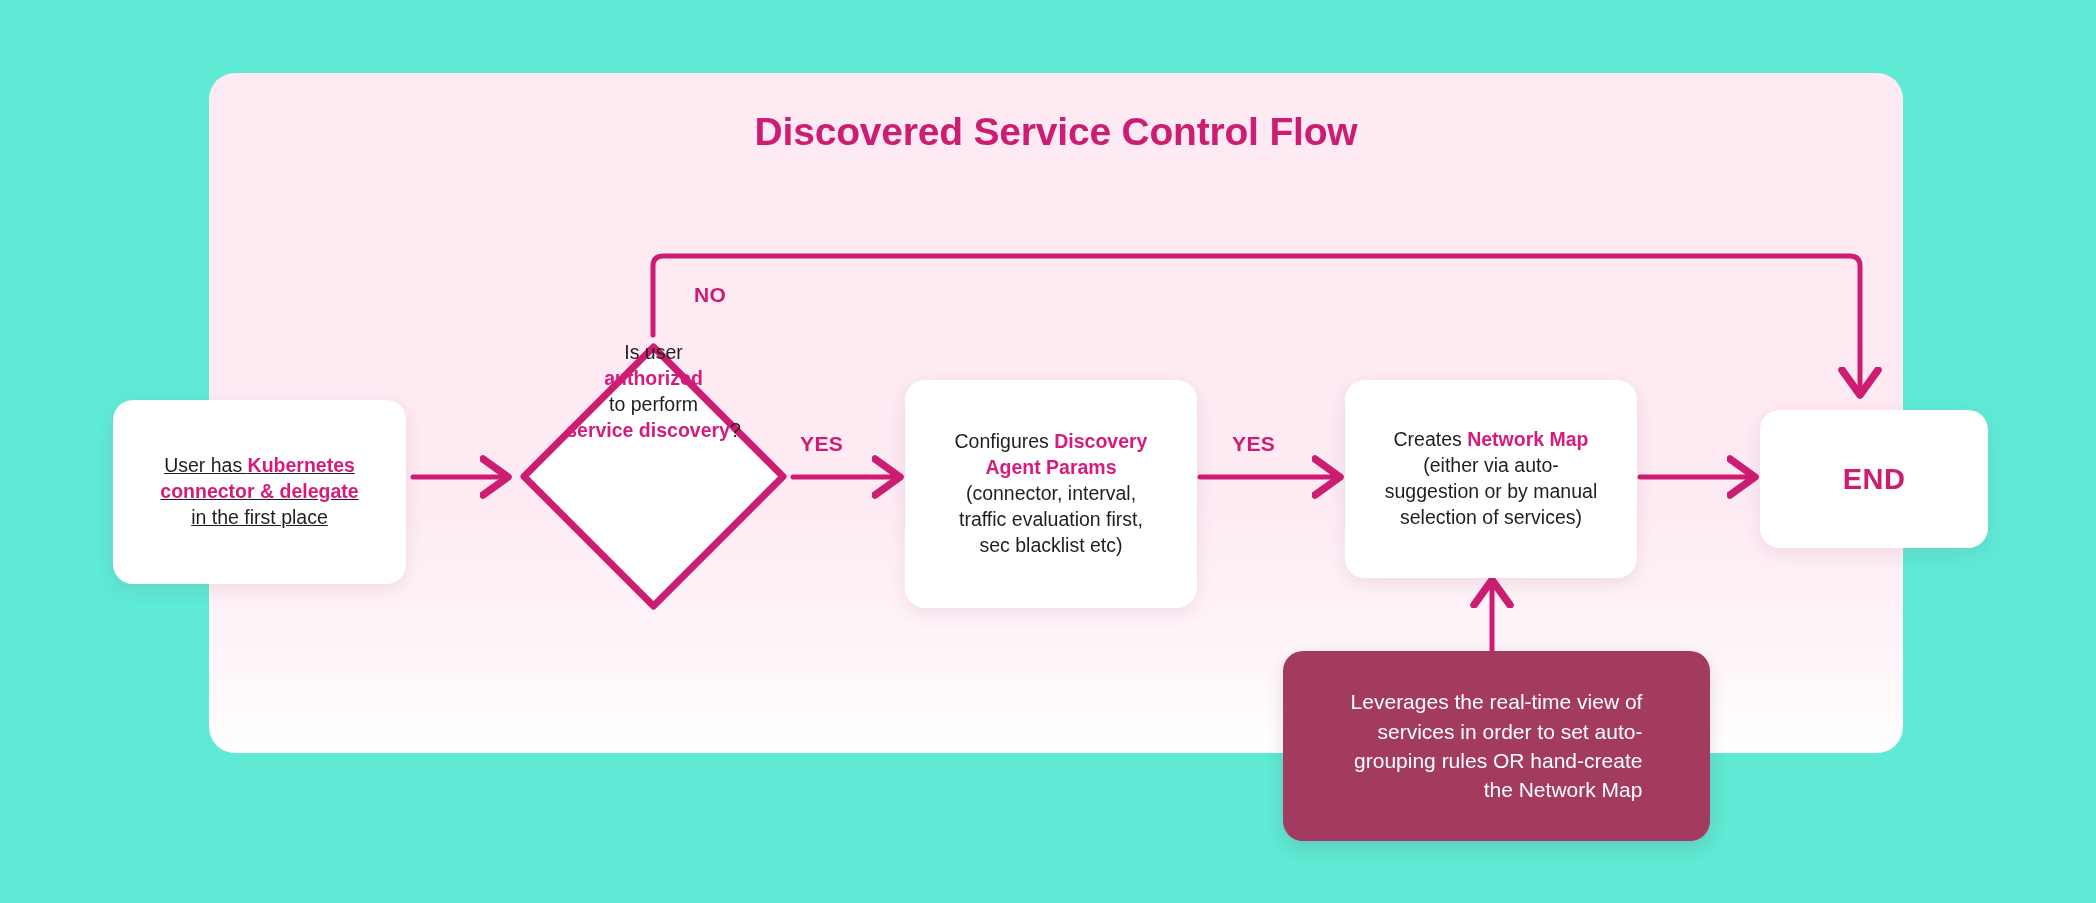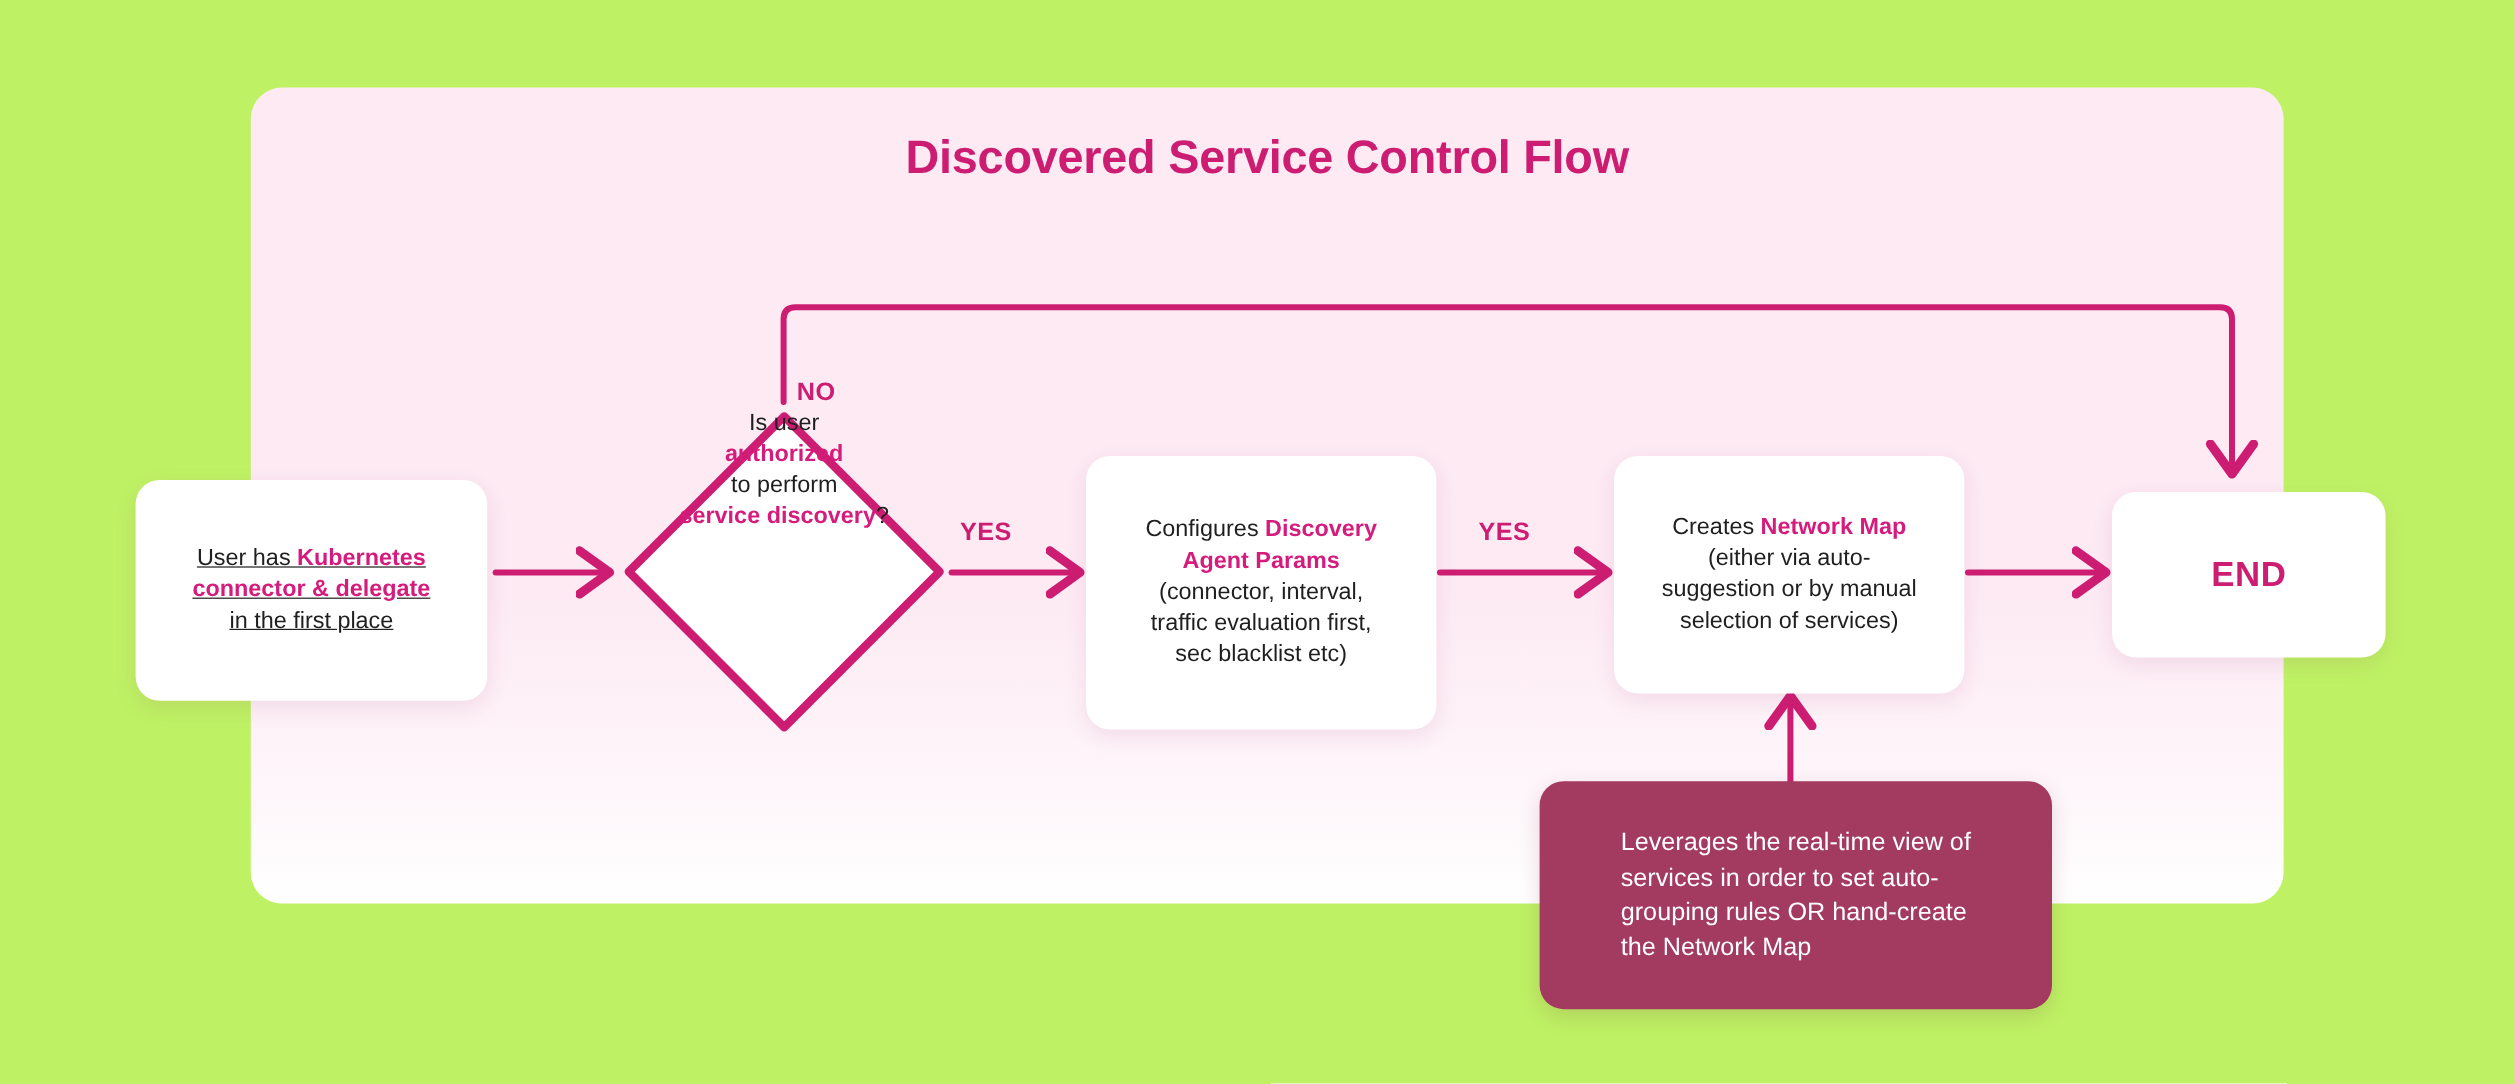--- a/index.html
+++ b/index.html
@@ -7,21 +7,21 @@
     width: 2096px;
     height: 903px;
     background: #ffffff;
     font-family: "Liberation Sans", sans-serif;
     overflow: hidden;
   }
   #stage {
     position: relative;
     width: 2096px;
     height: 903px;
-    background: #bef264;
+    background: #5eead4;
   }
 
   
   #panel {
     position: absolute;
     left: 209px;
     top: 73px;
     width: 1694px;
     height: 680px;
     border-radius: 26px;
@@ -100,36 +100,36 @@
     left: 1283px;
     top: 651px;
     width: 427px;
     height: 190px;
     background: #a33a5f;
     border-radius: 20px;
     box-shadow: 0 6px 18px rgba(120, 40, 70, 0.16);
     display: flex;
     align-items: center;
     justify-content: center;
-    text-align: left;
+    text-align: right;
     color: #ffffff;
     font-size: 21px;
     line-height: 1.4;
     padding: 12px 20px;
   }
 
   
   .edge-label {
     position: absolute;
     color: #cd1d72;
     font-size: 21px;
     font-weight: bold;
     letter-spacing: 0.4px;
   }
-  #label-no   { left: 664px;  top: 283px; margin-top: 32px; }
+  #label-no   { left: 694px;  top: 283px; }
   #label-yes1 { left: 800px;  top: 432px; }
   #label-yes2 { left: 1232px; top: 432px; }
 </style>
 </head>
 <body>
 
 <div id="stage">
 
   <div id="panel"></div>
 

